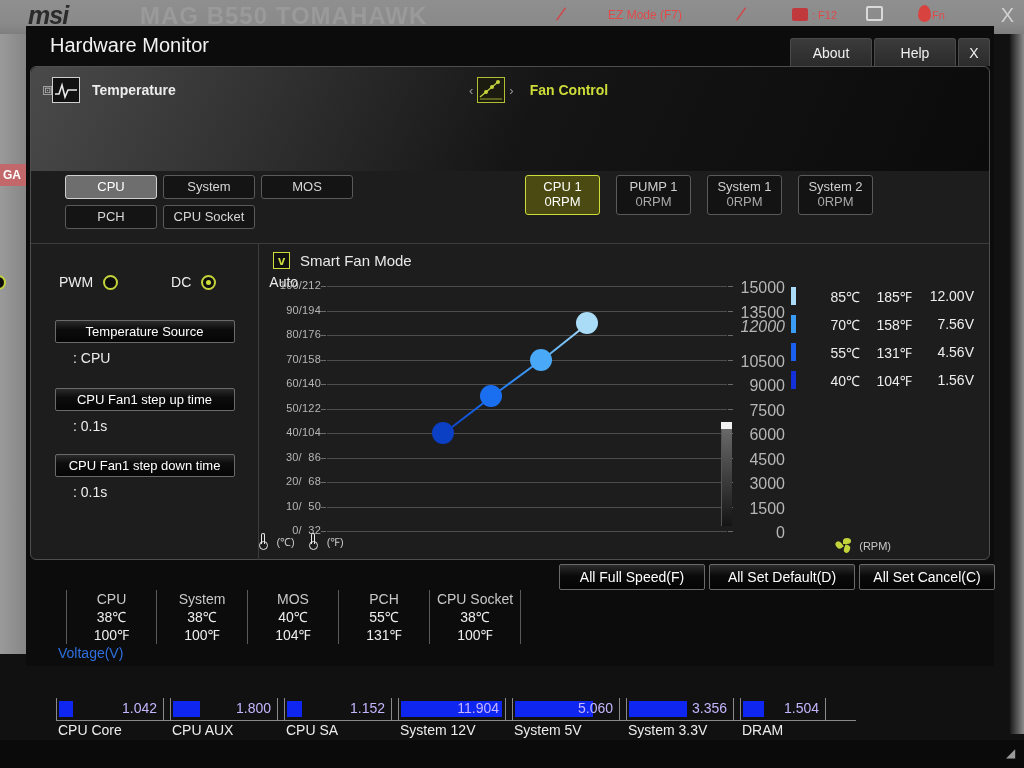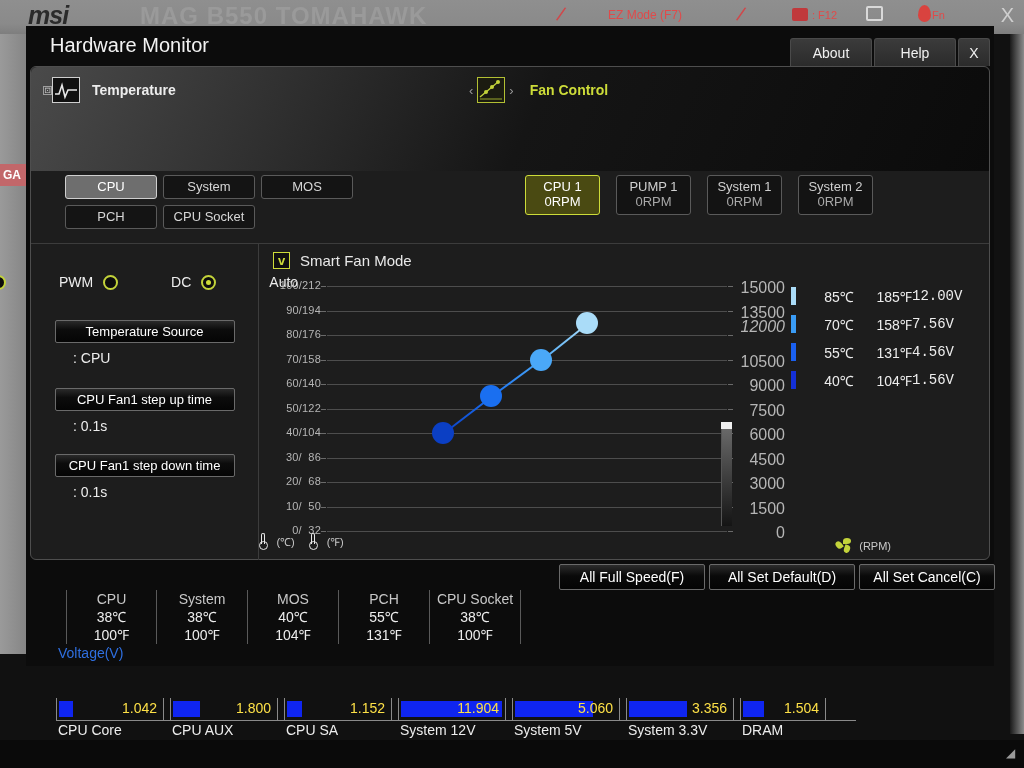--- a/index.html
+++ b/index.html
@@ -213,23 +213,23 @@
   .rpm-knob {
     position: absolute; left: 462px; top: 144px; width: 11px; height: 7px;
     background: #f0f0f0;
   }
   .dot { position: absolute; border-radius: 50%; transform: translate(-50%,-50%); cursor: pointer; }
   .seg { position: absolute; height: 2px; transform-origin: 0 50%; }
 
   .legend { position: absolute; left: 532px; top: 4px; }
   .legend-row { display: flex; align-items: center; height: 28px; font-size: 14px; color: #ededed; }
   .legend-swatch { width: 5px; height: 18px; margin-right: 22px; }
-  .lg-c { width: 42px; text-align: center; }
+  .lg-c { width: 42px; text-align: right; }
   .lg-f { width: 52px; text-align: right; }
-  .lg-v { width: 62px; text-align: left; font-family: Liberation Mono, monospace; }
+  .lg-v { width: 62px; text-align: right; }
 
   .axis-icons { position: absolute; left: 0; bottom: 2px; width: 100%; height: 24px; }
   .therm { display:inline-block; width:9px;height:17px; position:relative; vertical-align:-4px; }
   .therm i {
     position:absolute; left:2px; top:0; width:4px; height:11px;
     border:1px solid #e8e8e8; border-bottom:none; border-radius:2px 2px 0 0;
   }
   .therm b {
     position:absolute; left:0px; bottom:0; width:9px;height:9px;
     border:1px solid #e8e8e8; border-radius:50%;
@@ -270,21 +270,21 @@
     font-size: 14px; color: #2f6fe0;
   }
   .volt-row { position: absolute; left: 56px; top: 698px; width: 800px; height: 22px; }
   .volt-item { position: absolute; top: 0; height: 22px; }
   .volt-track {
     position: absolute; left: 0; top: 0; height: 22px;
     border-left: 1px solid #8a8a8a; border-right: 1px solid #8a8a8a;
   }
   .volt-fill { position: absolute; left: 2px; top: 3px; height: 16px; background: #0f25f0; }
   .volt-num {
-    position: absolute; right: 6px; top: 2px; font-size: 14px; color: #fde047;
+    position: absolute; right: 6px; top: 2px; font-size: 14px; color: #c4b5fd;
   }
   .volt-name {
     position: absolute; top: 24px; left: 2px; font-size: 14px; color: #ededed;
     white-space: nowrap;
   }
   .volt-baseline {
     position:absolute; left:56px; top:720px; width:800px; height:1px; background:#8a8a8a;
   }
 </style>
 </head>

